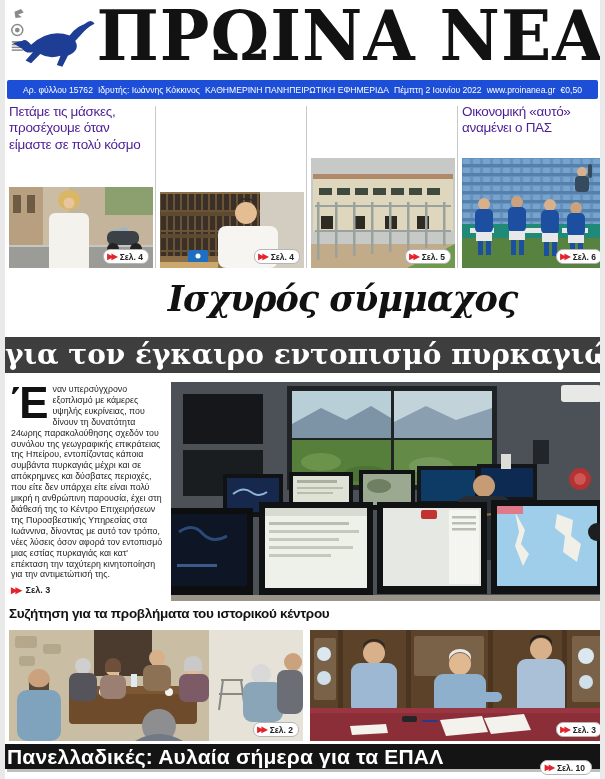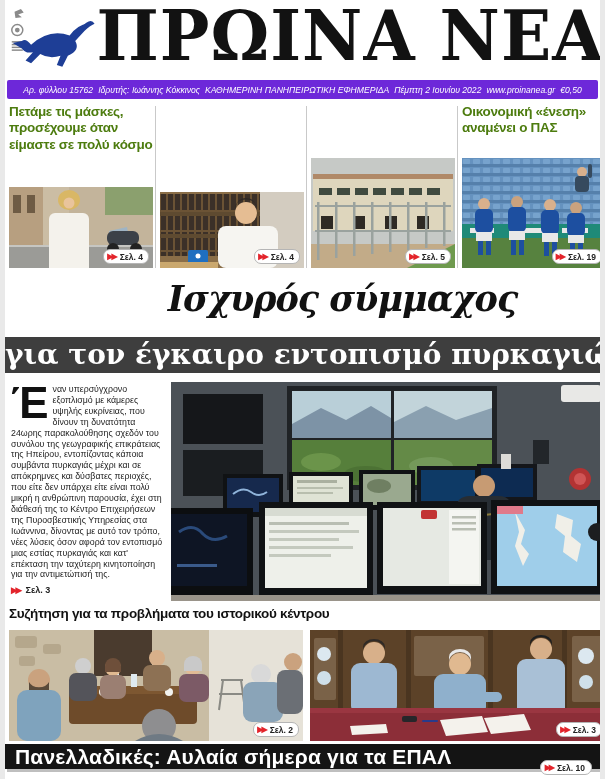--- a/index.html
+++ b/index.html
@@ -3,26 +3,26 @@
 <meta charset="utf-8">
 <style>
   html,body{margin:0;padding:0;background:#e9e9e9;}
   .page{position:relative;width:595px;height:779px;background:#ffffff;overflow:hidden;
         font-family:"Liberation Sans",sans-serif;margin:0 auto;}
   
   .masthead-title{position:absolute;left:88px;top:-6px;width:515px;text-align:center;
     font-family:"DejaVu Serif",serif;font-weight:bold;font-size:66px;letter-spacing:1px;
     color:#121212;transform:scaleY(1.06);transform-origin:top;white-space:nowrap;}
   .logo-wrap{position:absolute;left:4px;top:8px;width:92px;height:66px;}
-  .infobar{position:absolute;left:2px;top:80px;right:2px;height:19px;background:#6d28d9;
+  .infobar{position:absolute;left:2px;top:80px;right:2px;height:19px;background:#1d4ed8;
     border-radius:2px;color:#fff;display:flex;align-items:center;justify-content:center;
-    gap:5px;font-size:8.6px;white-space:nowrap;font-style:italic;}
+    gap:5px;font-size:8.6px;white-space:nowrap;}
   
   .tcol{position:absolute;top:104px;width:144px;}
-  .tcol .hl{font-size:13.5px;line-height:1.22;font-weight:bold;color:#4d7c0f;letter-spacing:-0.3px;}
+  .tcol .hl{font-size:13.5px;line-height:1.22;font-weight:normal;color:#4c1d95;letter-spacing:-0.3px;}
   .vdiv{position:absolute;top:106px;width:1px;height:162px;background:#c9c9c9;}
   .photo{position:absolute;overflow:hidden;background:#ddd;}
   .photo svg{display:block;width:100%;height:100%;}
   .badge{position:absolute;right:4px;bottom:4px;background:#fff;border:1px solid #b5b5b5;
     border-radius:7px;padding:0 5px 0 3px;font-size:8.5px;font-weight:bold;color:#222;
     display:flex;align-items:center;gap:2px;line-height:12px;height:13px;}
   .badge .arr{color:#e3242b;font-size:8px;letter-spacing:-2px;margin-right:2px;}
   
   .lead-main{position:absolute;left:70px;top:278px;width:535px;text-align:center;
     font-family:"DejaVu Serif",serif;font-style:italic;font-weight:bold;font-size:35px;
@@ -35,21 +35,21 @@
   .dropcap{float:left;font-size:44px;line-height:0.82;font-weight:bold;color:#111;
     margin:1px 4px 0 0;font-family:"Liberation Sans",sans-serif;}
   .lead-pageref{position:absolute;left:6px;top:585px;width:155px;text-align:left;
     font-size:9px;font-weight:bold;color:#222;}
   .lead-pageref .arr{color:#e3242b;font-size:8.5px;letter-spacing:-2px;margin-right:3px;}
   
   .bhl{position:absolute;top:606px;font-size:13.5px;font-weight:bold;color:#111;
     letter-spacing:-0.3px;white-space:nowrap;}
   
   .banner{position:absolute;left:0;top:744px;width:595px;height:25px;background:#141414;
-    color:#fff;font-size:21px;font-weight:bold;line-height:25px;padding-left:10px;
+    color:#fff;font-size:21px;font-weight:bold;line-height:25px;padding-left:2px;
     box-sizing:border-box;box-shadow:2px 3px 0 rgba(0,0,0,0.25);letter-spacing:0.2px;}
   .banner-badge{position:absolute;right:8px;top:760px;background:#fff;border:1px solid #b5b5b5;
     border-radius:7px;padding:0 6px 0 4px;font-size:8.5px;font-weight:bold;color:#222;
     display:flex;align-items:center;gap:2px;height:13px;line-height:12px;}
   .banner-badge .arr{color:#e3242b;font-size:8px;letter-spacing:-2px;margin-right:2px;}
 </style>
 </head>
 <body>
 
 <div class="page">
@@ -180,21 +180,21 @@
         <rect x="4" y="72" width="136" height="2"></rect>
       </g>
     </svg>
     <span class="badge">
       <span class="arr">▶▶</span>
       <span>Σελ. 5</span>
     </span>
   </div>
 
   <div class="tcol" style="left:457px">
-    <div class="hl">Οικονομική «ένεση» αναμένει ο ΠΑΣ</div>
+    <div class="hl">Οικονομική «αυτό» αναμένει ο ΠΑΣ</div>
   </div>
   <div class="photo" style="left:457px;top:158px;width:144px;height:110px">
     <svg viewBox="0 0 144 110" preserveAspectRatio="none">
       <defs>
         <pattern id="seats" width="10" height="9" patternUnits="userSpaceOnUse">
           <rect width="10" height="9" fill="#6592bf"></rect>
           <rect y="6" width="10" height="3" fill="#5580ab"></rect>
           <rect x="1" y="1" width="7" height="5" rx="1" fill="#77a3cd"></rect>
         </pattern>
       </defs>
@@ -227,21 +227,21 @@
           <rect x="90" y="84" width="5" height="14" fill="#1d4fa0"></rect>
         <circle cx="114" cy="50" r="6" fill="#caa27e"></circle>
           <rect x="105" y="55" width="18" height="23" rx="5" fill="#1d4fa0"></rect>
           <rect x="106" y="77" width="16" height="8" fill="#e8e8e8"></rect>
           <rect x="108" y="85" width="5" height="14" fill="#1d4fa0"></rect>
           <rect x="116" y="85" width="5" height="14" fill="#1d4fa0"></rect>
       </g>
     </svg>
     <span class="badge">
       <span class="arr">▶▶</span>
-      <span>Σελ. 19</span>
+      <span>Σελ. 6</span>
     </span>
   </div>
 
   <div class="lead-main">Ισχυρός σύμμαχος</div>
   <div class="lead-sub">για τον έγκαιρο εντοπισμό πυρκαγιών</div>
 
   <div class="lead-body">
     <span class="dropcap">Έ</span><span>ναν υπερσύγχρονο εξοπλισμό με κάμερες υψηλής ευκρίνειας, που δίνουν τη δυνατότητα 24ωρης παρακολούθησης σχεδόν του συνόλου της γεωγραφικής επικράτειας της Ηπείρου, εντοπίζοντας κάποια συμβάντα πυρκαγιάς μέχρι και σε απόκρημνες και δύσβατες περιοχές, που είτε δεν υπάρχει είτε είναι πολύ μικρή η ανθρώπινη παρουσία, έχει στη διάθεσή της το Κέντρο Επιχειρήσεων της Πυροσβεστικής Υπηρεσίας στα Ιωάννινα, δίνοντας με αυτό τον τρόπο, νέες λύσεις όσον αφορά τον εντοπισμό μιας εστίας πυρκαγιάς και κατ' επέκταση την ταχύτερη κινητοποίηση για την αντιμετώπισή της.</span>
   </div>
   <div class="lead-pageref">

